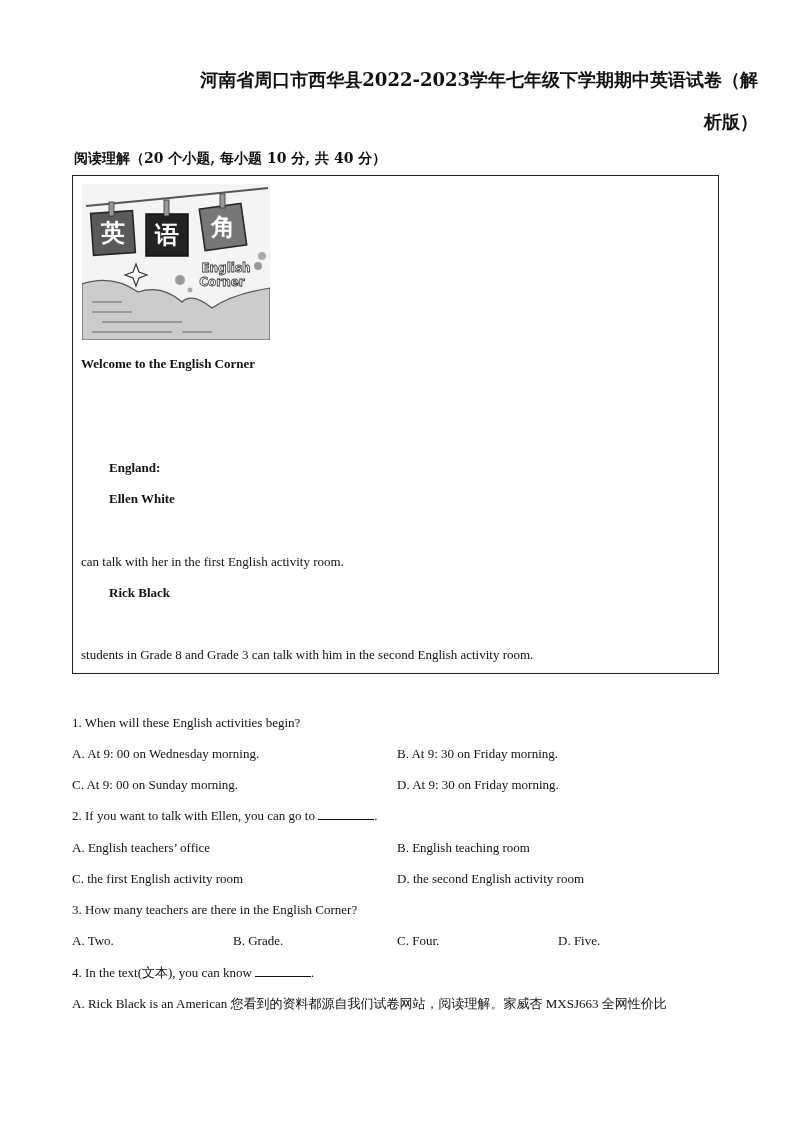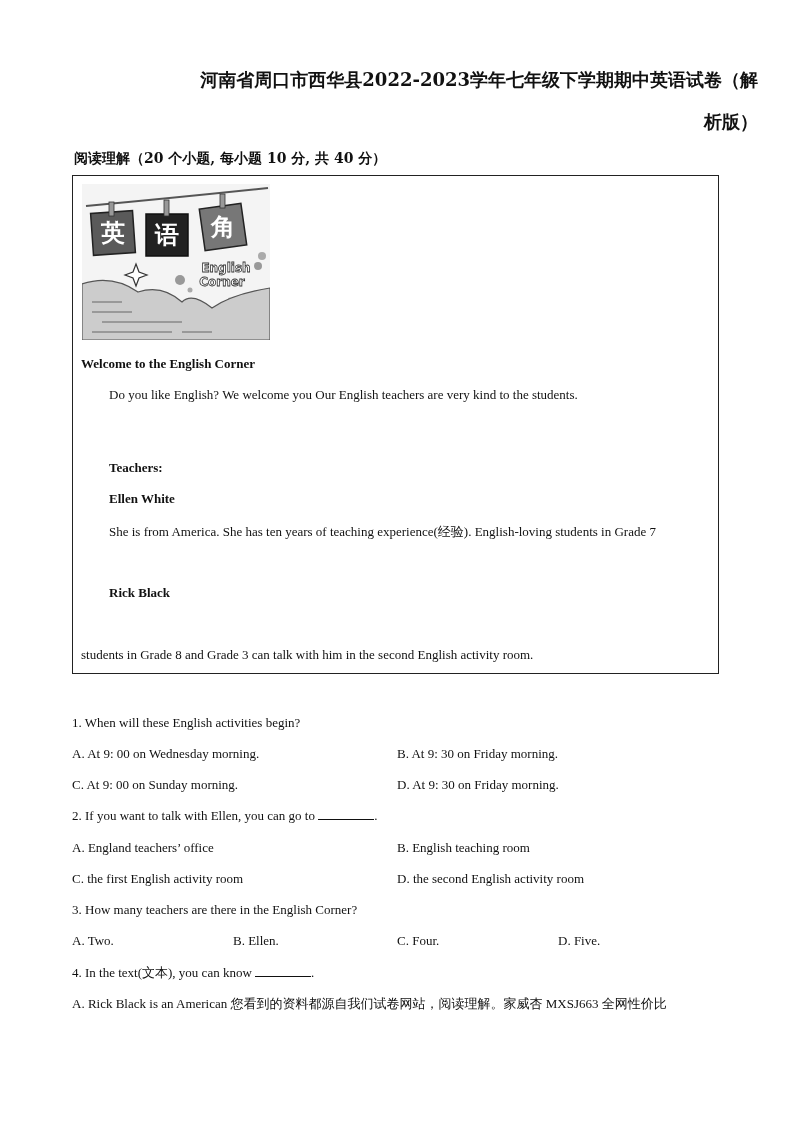--- a/index.html
+++ b/index.html
@@ -52,44 +52,43 @@
       <path d="M0 100 Q 30 90 56 108 Q 80 100 100 118 Q 110 108 130 124 Q 150 110 188 104 L188 156 L0 156 Z" fill="#ccc" stroke="#555" stroke-width="1.2"></path>
       <line x1="10" y1="118" x2="40" y2="118" stroke="#666" stroke-width="1"></line>
       <line x1="10" y1="128" x2="50" y2="128" stroke="#666" stroke-width="1"></line>
       <line x1="20" y1="138" x2="100" y2="138" stroke="#666" stroke-width="1"></line>
       <line x1="10" y1="148" x2="90" y2="148" stroke="#666" stroke-width="1"></line>
       <line x1="100" y1="148" x2="130" y2="148" stroke="#666" stroke-width="1"></line>
     </svg>
   </div>
 
   <div class="p b" style="left:8px; top:180px;">Welcome to the English Corner</div>
-  <div class="p" style="left:36px; top:211px;">Do you like English?  We welcome you   Our English  teachers are very kind to the students.</div>
-  <div class="p b" style="left:36px; top:284px;">Teachers:</div>
+  <div class="p b" style="left:36px; top:284px;">England:</div>
   <div class="p b" style="left:36px; top:315px;">Ellen White</div>
-  <div class="p" style="left:36px; top:347px;">She is  from America.  She has ten years of teaching  experience(经验). English-loving   students in  Grade 7</div>
+  <div class="p" style="left:8px; top:378px;">can talk  with her in the first English activity room.</div>
   <div class="p b" style="left:36px; top:409px;">Rick Black</div>
   <div class="p" style="left:8px; top:471px;">students in Grade 8 and Grade 3 can talk  with him  in the second English activity room.</div>
 </div>
 
 <div class="q" style="left:72px; top:715px;">1. When will these English  activities  begin?</div>
 <div class="q" style="left:72px; top:746px;">A. At  9: 00 on Wednesday morning.</div>
 <div class="q" style="left:397px; top:746px;">B. At  9: 30 on Friday morning.</div>
 <div class="q" style="left:72px; top:777px;">C. At  9: 00 on Sunday morning.</div>
 <div class="q" style="left:397px; top:777px;text-align:right;">D. At 9:  30 on Friday morning.</div>
 
 <div class="q" style="left:72px; top:808px;">
   <span>2. If you want to talk  with Ellen,  you can go to </span><span class="blank"></span><span>.</span>
 </div>
-<div class="q" style="left:72px; top:840px;">A. England  teachers’ office</div>
+<div class="q" style="left:72px; top:840px;">A. English  teachers’ office</div>
 <div class="q" style="left:397px; top:840px;">B. English  teaching room</div>
 <div class="q" style="left:72px; top:871px;">C. the first English  activity  room</div>
 <div class="q" style="left:397px; top:871px;">D. the second English activity  room</div>
 
 <div class="q" style="left:72px; top:902px;">3. How many teachers are there in the English  Corner?</div>
 <div class="q" style="left:72px; top:933px;">A.  Two.</div>
-<div class="q" style="left:233px; top:933px;">B.  Ellen.</div>
+<div class="q" style="left:233px; top:933px;">B.  Grade.</div>
 <div class="q" style="left:397px; top:933px;">C. Four.</div>
 <div class="q" style="left:558px; top:933px;">D. Five.</div>
 
 <div class="q" style="left:72px; top:964px;">
   <span>4. In the text(文本), you  can know </span><span class="blank"></span><span>.</span>
 </div>
 <div class="q" style="left:72px; top:995px;">A. Rick Black is an American 您看到的资料都源自我们试卷网站，阅读理解。家威杏  MXSJ663  全网性价比</div>
 
 </body></html>

